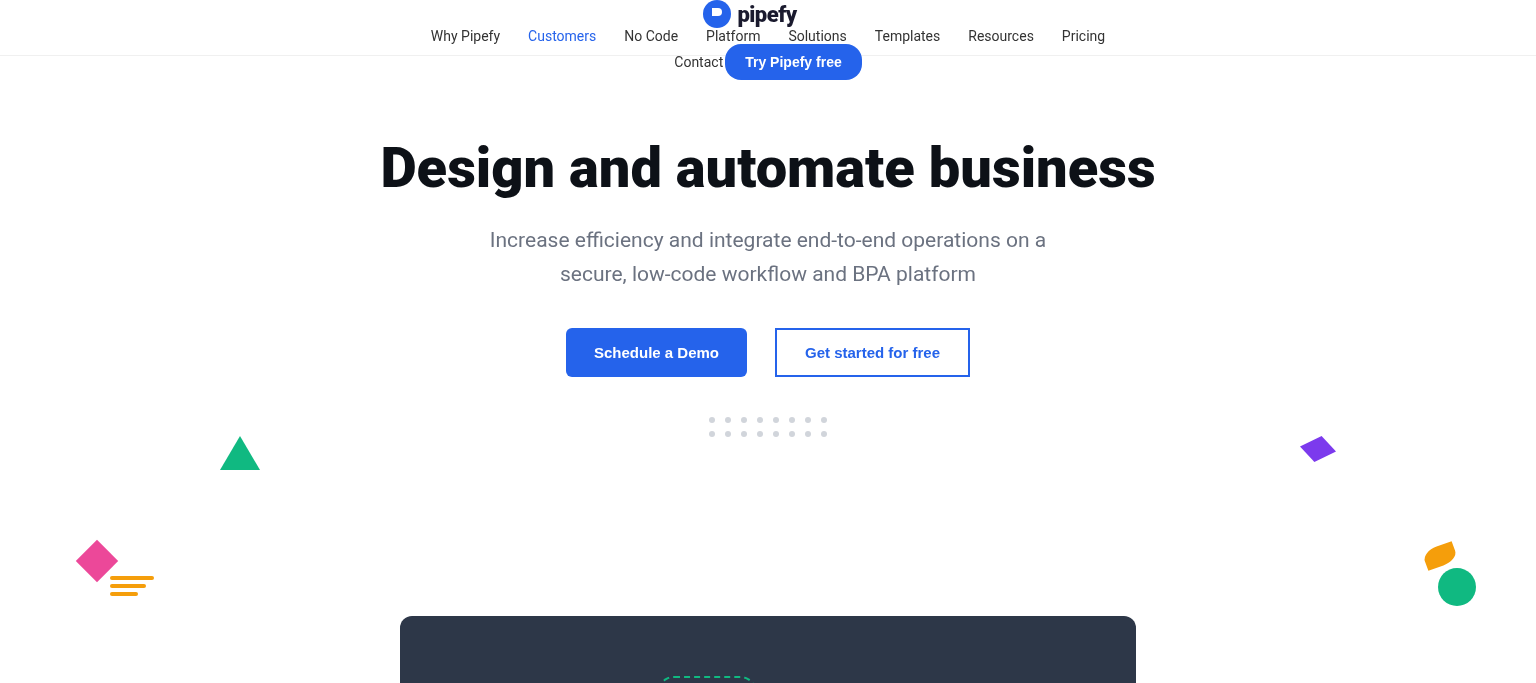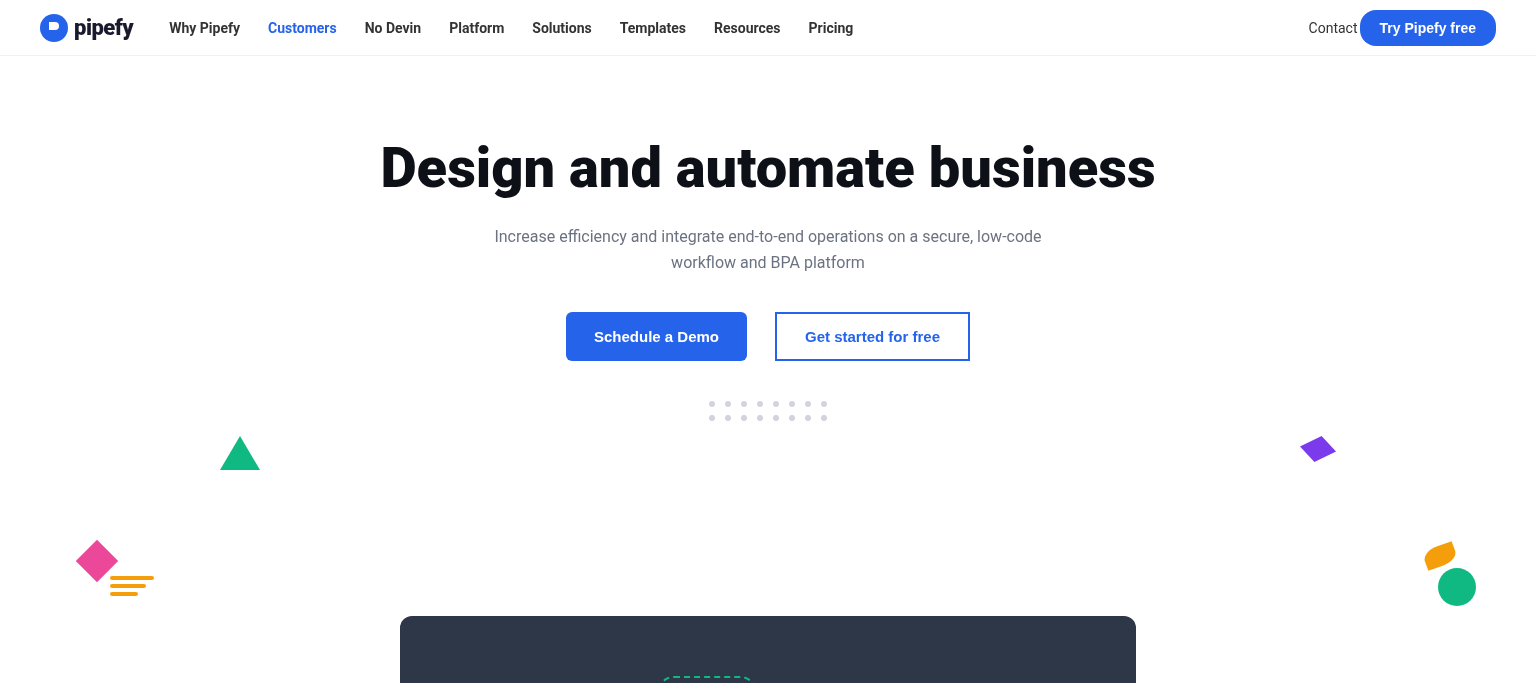--- a/index.html
+++ b/index.html
@@ -7,41 +7,41 @@
 
     
     nav {
       display: flex;
       align-items: center;
       padding: 0 40px;
       height: 56px;
       border-bottom: 1px solid #f0f0f0;
       position: relative;
       z-index: 10;
+      flex-direction: column;
     }
     .nav-logo {
       font-weight: 900;
       font-size: 22px;
       color: #1a1a2e;
       letter-spacing: -0.5px;
       margin-right: 36px;
       display: flex;
       align-items: center;
       gap: 6px;
     }
     .nav-logo-icon {
       width: 28px;
       height: 28px;
     }
     .nav-links {
       display: flex;
       align-items: flex-end;
       gap: 28px;
       flex: 1;
-      font-weight: bold;
     }
     .nav-link {
       font-size: 14px;
       color: #333;
       text-decoration: none;
       cursor: pointer;
       white-space: nowrap;
     }
     .nav-link.active {
       color: #2563eb;
@@ -77,21 +77,21 @@
     }
     .hero h1 {
       font-size: 56px;
       font-weight: 900;
       color: #0d1117;
       line-height: 1.15;
       max-width: 780px;
       margin: 0 auto 24px;
     }
     .hero-subtitle {
-      font-size: 16px;
+      font-size: 21px;
       color: #6b7280;
       max-width: 580px;
       margin: 4px auto 36px;
       line-height: 1.6;
     }
     .hero-buttons {
       display: flex;
       justify-content: center;
       gap: 28px;
       margin-bottom: 40px;
@@ -236,21 +236,21 @@
   <div class="nav-logo">
     <svg class="nav-logo-icon" viewBox="0 0 28 28" fill="none" xmlns="http://www.w3.org/2000/svg">
       <circle cx="14" cy="14" r="14" fill="#2563eb"></circle>
       <path d="M9 8h6a4 4 0 0 1 0 8H9V8z" fill="white"></path>
     </svg>
     <span>pipefy</span>
   </div>
   <div class="nav-links">
     <a class="nav-link">Why Pipefy</a>
     <a class="nav-link active">Customers</a>
-    <a class="nav-link">No Devin</a>
+    <a class="nav-link">No Code</a>
     <a class="nav-link">Platform</a>
     <a class="nav-link">Solutions</a>
     <a class="nav-link">Templates</a>
     <a class="nav-link">Resources</a>
     <a class="nav-link">Pricing</a>
   </div>
   <div class="nav-right">
     <span class="nav-contact">Contact</span>
     <button class="btn-try">Try Pipefy free</button>
   </div>

